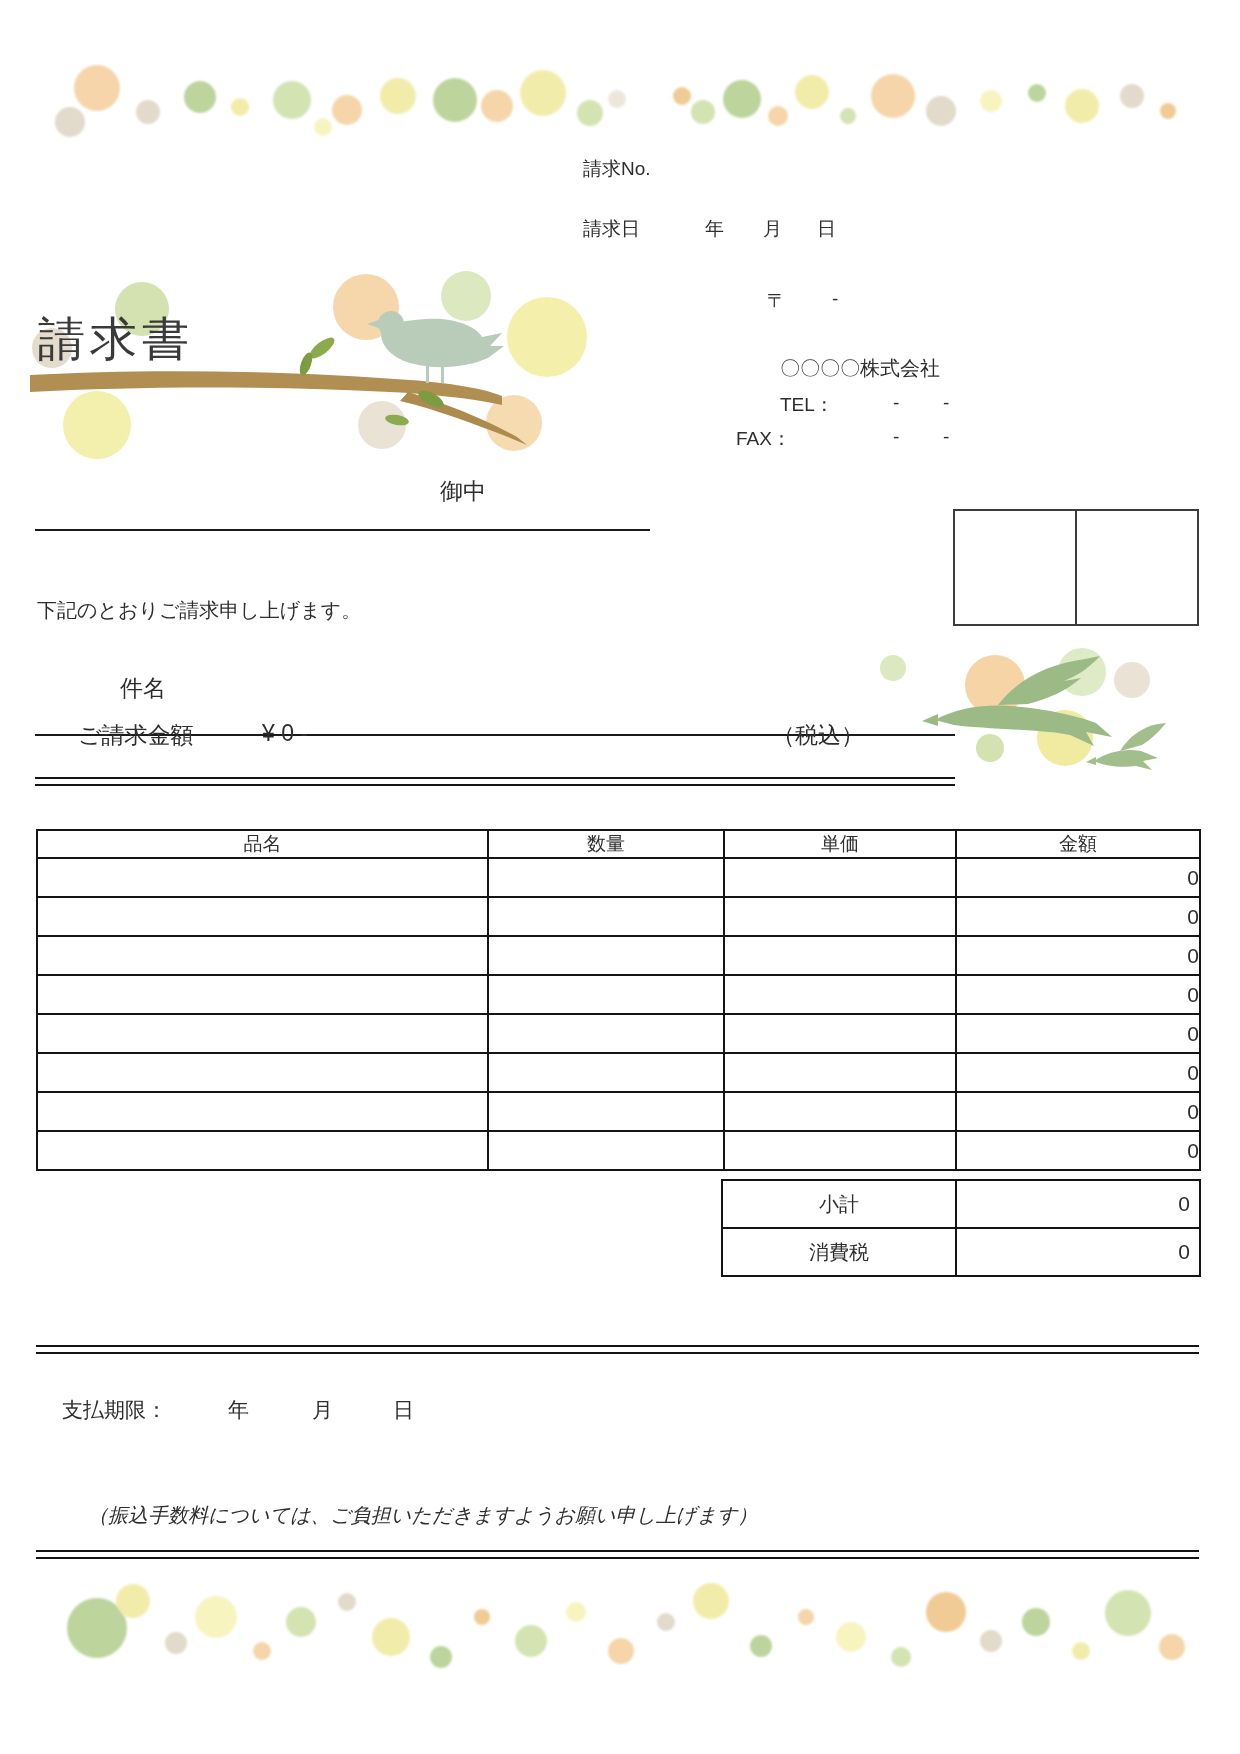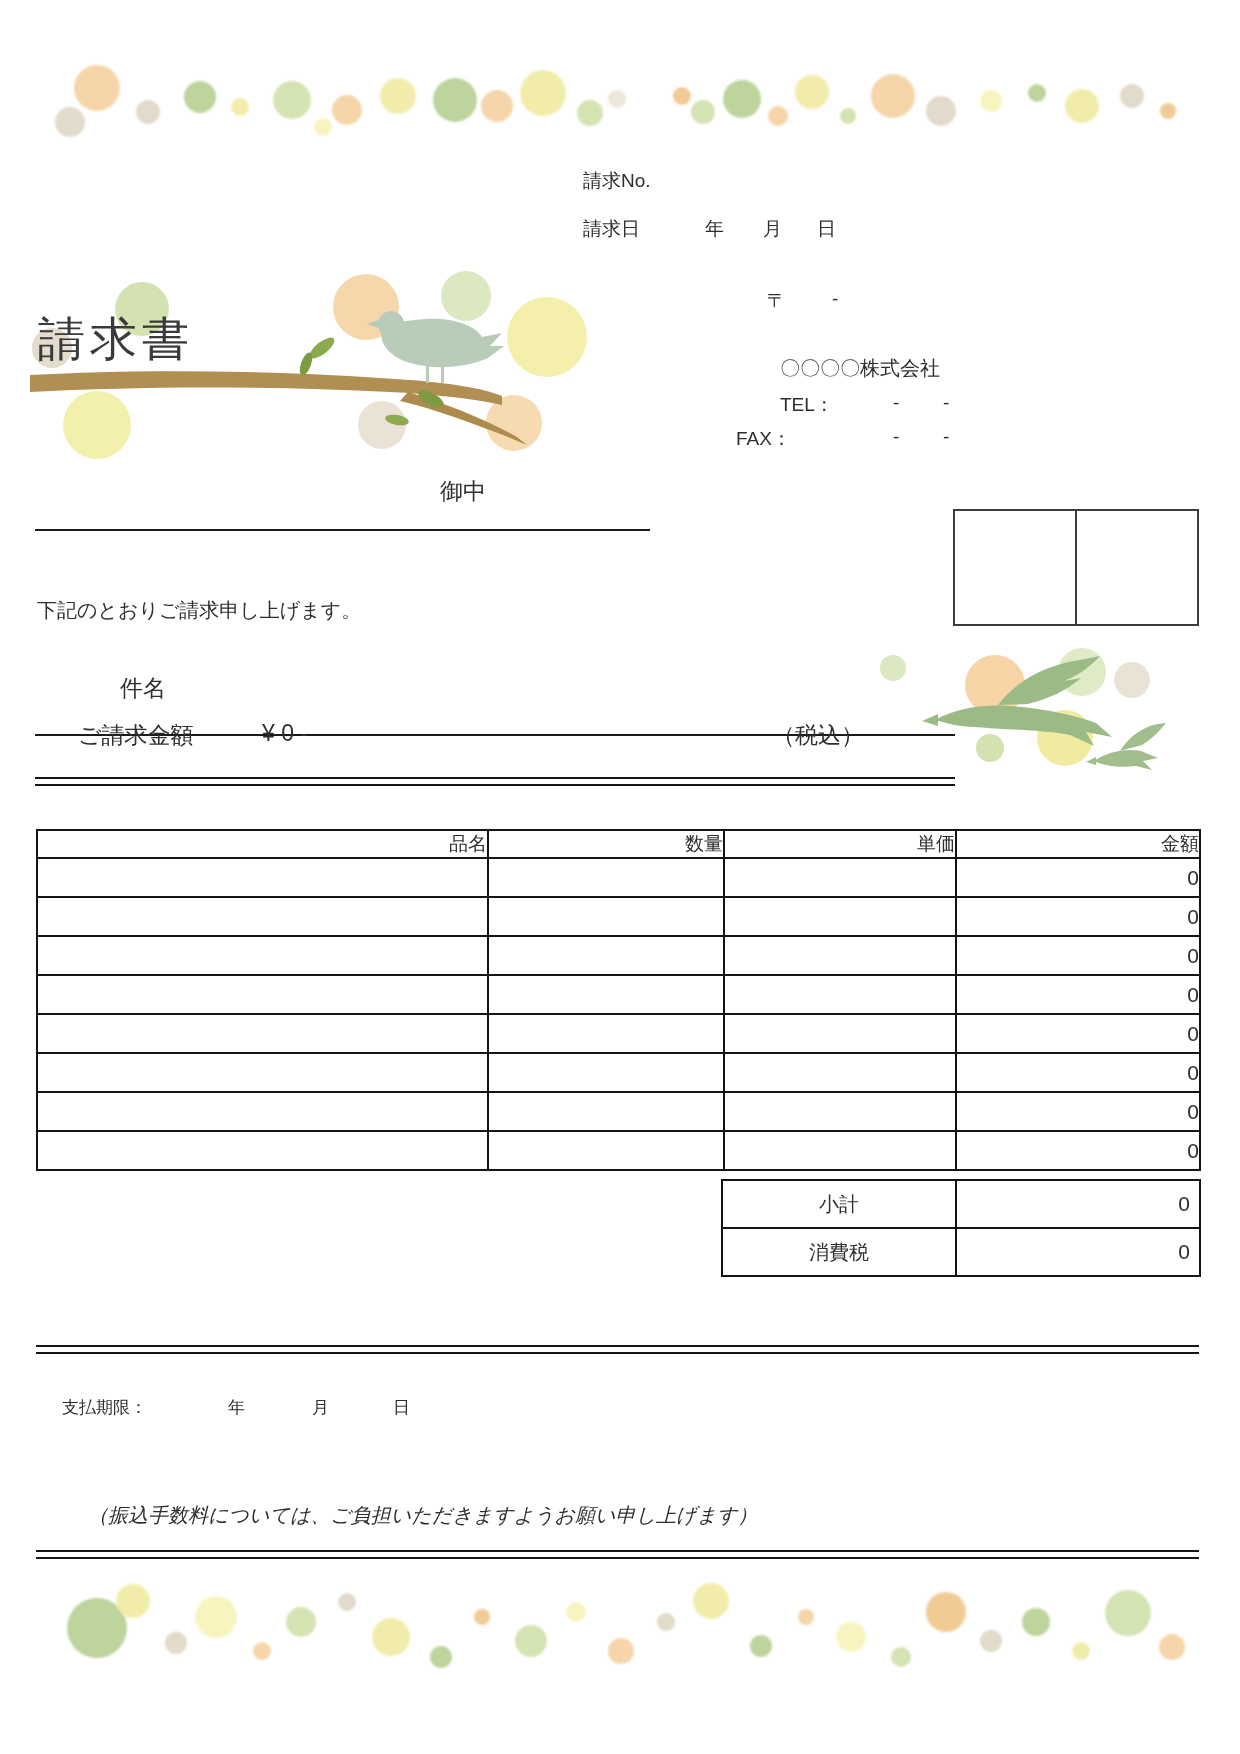--- a/index.html
+++ b/index.html
@@ -2,33 +2,33 @@
 <html><head>
 <meta charset="utf-8">
 <style>
   html,body{margin:0;padding:0;background:#fff;}
   #page{
     position:relative;width:1240px;height:1754px;margin:0 auto;background:#ffffff;
     font-family:"Liberation Sans","DejaVu Sans",sans-serif;color:#2e2e2e;overflow:hidden;
   }
   .abs{position:absolute;white-space:nowrap;}
   .dot{position:absolute;border-radius:50%;filter:blur(1.2px);opacity:.82;}
-  .t19{font-size:19px;} .t20{font-size:20px;} .t21{font-size:17px;} .t23{font-size:23px;}
+  .t19{font-size:19px;} .t20{font-size:20px;} .t21{font-size:21px;} .t23{font-size:23px;}
   #title{font-size:47px;font-weight:300;letter-spacing:5px;color:#3a3a3a;}
   .rule{position:absolute;height:0;border-top:2px solid #1a1a1a;}
   .dblrule{position:absolute;height:5px;border-top:2.5px solid #151515;border-bottom:2px solid #151515;}
   
   #stamp-box{position:absolute;left:953px;top:509px;width:246px;height:117px;border:2px solid #3c3c3c;box-sizing:border-box;display:flex;}
   #stamp-box .cell{flex:1;height:100%;}
   #stamp-box .cell:first-child{border-right:2px solid #3c3c3c;}
   
   table{border-collapse:collapse;table-layout:fixed;}
   #items-table{position:absolute;left:36px;top:829px;width:1163px;}
   #items-table th,#items-table td{border:2px solid #151515;padding:0;box-sizing:border-box;}
-  #items-table th{height:20px;font-size:19px;font-weight:400;text-align:right;vertical-align:middle;}
+  #items-table th{height:20px;font-size:19px;font-weight:400;text-align:center;vertical-align:middle;}
   #items-table td{height:39px;font-size:21px;vertical-align:middle;}
   td.amount{text-align:right;padding-right:9px;}
   #summary-table{position:absolute;left:721px;top:1179px;width:478px;}
   #summary-table td{border:2px solid #151515;height:48px;box-sizing:border-box;vertical-align:middle;}
   #summary-table td.lbl{text-align:center;font-size:20px;}
   #summary-table td.amount{font-size:21px;}
 </style>
 </head>
 <body>
 
@@ -82,21 +82,21 @@
       <div class="dot" style="left: 836px; top: 1622px; height: 30px; width: 30px; background: rgb(246, 242, 179);"></div>
       <div class="dot" style="left: 891px; top: 1647px; height: 20px; width: 20px; background: rgb(203, 221, 162);"></div>
       <div class="dot" style="left: 926px; top: 1592px; height: 40px; width: 40px; background: rgb(239, 192, 126);"></div>
       <div class="dot" style="left: 980px; top: 1630px; height: 22px; width: 22px; background: rgb(220, 210, 191);"></div>
       <div class="dot" style="left: 1022px; top: 1608px; height: 28px; width: 28px; background: rgb(175, 203, 136);"></div>
       <div class="dot" style="left: 1072px; top: 1642px; height: 18px; width: 18px; background: rgb(239, 233, 152);"></div>
       <div class="dot" style="left: 1105px; top: 1590px; height: 46px; width: 46px; background: rgb(203, 221, 162);"></div>
       <div class="dot" style="left: 1159px; top: 1634px; height: 26px; width: 26px; background: rgb(243, 205, 151);"></div>
     </div>
 
-  <div class="abs t19" style="left:583px;top:168px;">請求No.</div>
+  <div class="abs t19" style="left:583px;top:156px;">請求No.</div>
   <div class="abs t19" style="left:583px;top:216px;">請求日</div>
   <div class="abs t19" style="left:705px;top:216px;">年</div>
   <div class="abs t19" style="left:763px;top:216px;">月</div>
   <div class="abs t19" style="left:817px;top:216px;">日</div>
 
   <svg class="abs" style="left:30px;top:225px;" width="570" height="240" viewBox="0 0 570 240">
     <circle cx="112" cy="84" r="27" fill="#CBDDA2" opacity=".85"></circle>
     <circle cx="22" cy="123" r="20" fill="#DCD2BF" opacity=".8"></circle>
     <circle cx="67" cy="200" r="34" fill="#F1EC9E" opacity=".85"></circle>
     <circle cx="336" cy="82" r="33" fill="#F5D3A2" opacity=".9"></circle>

